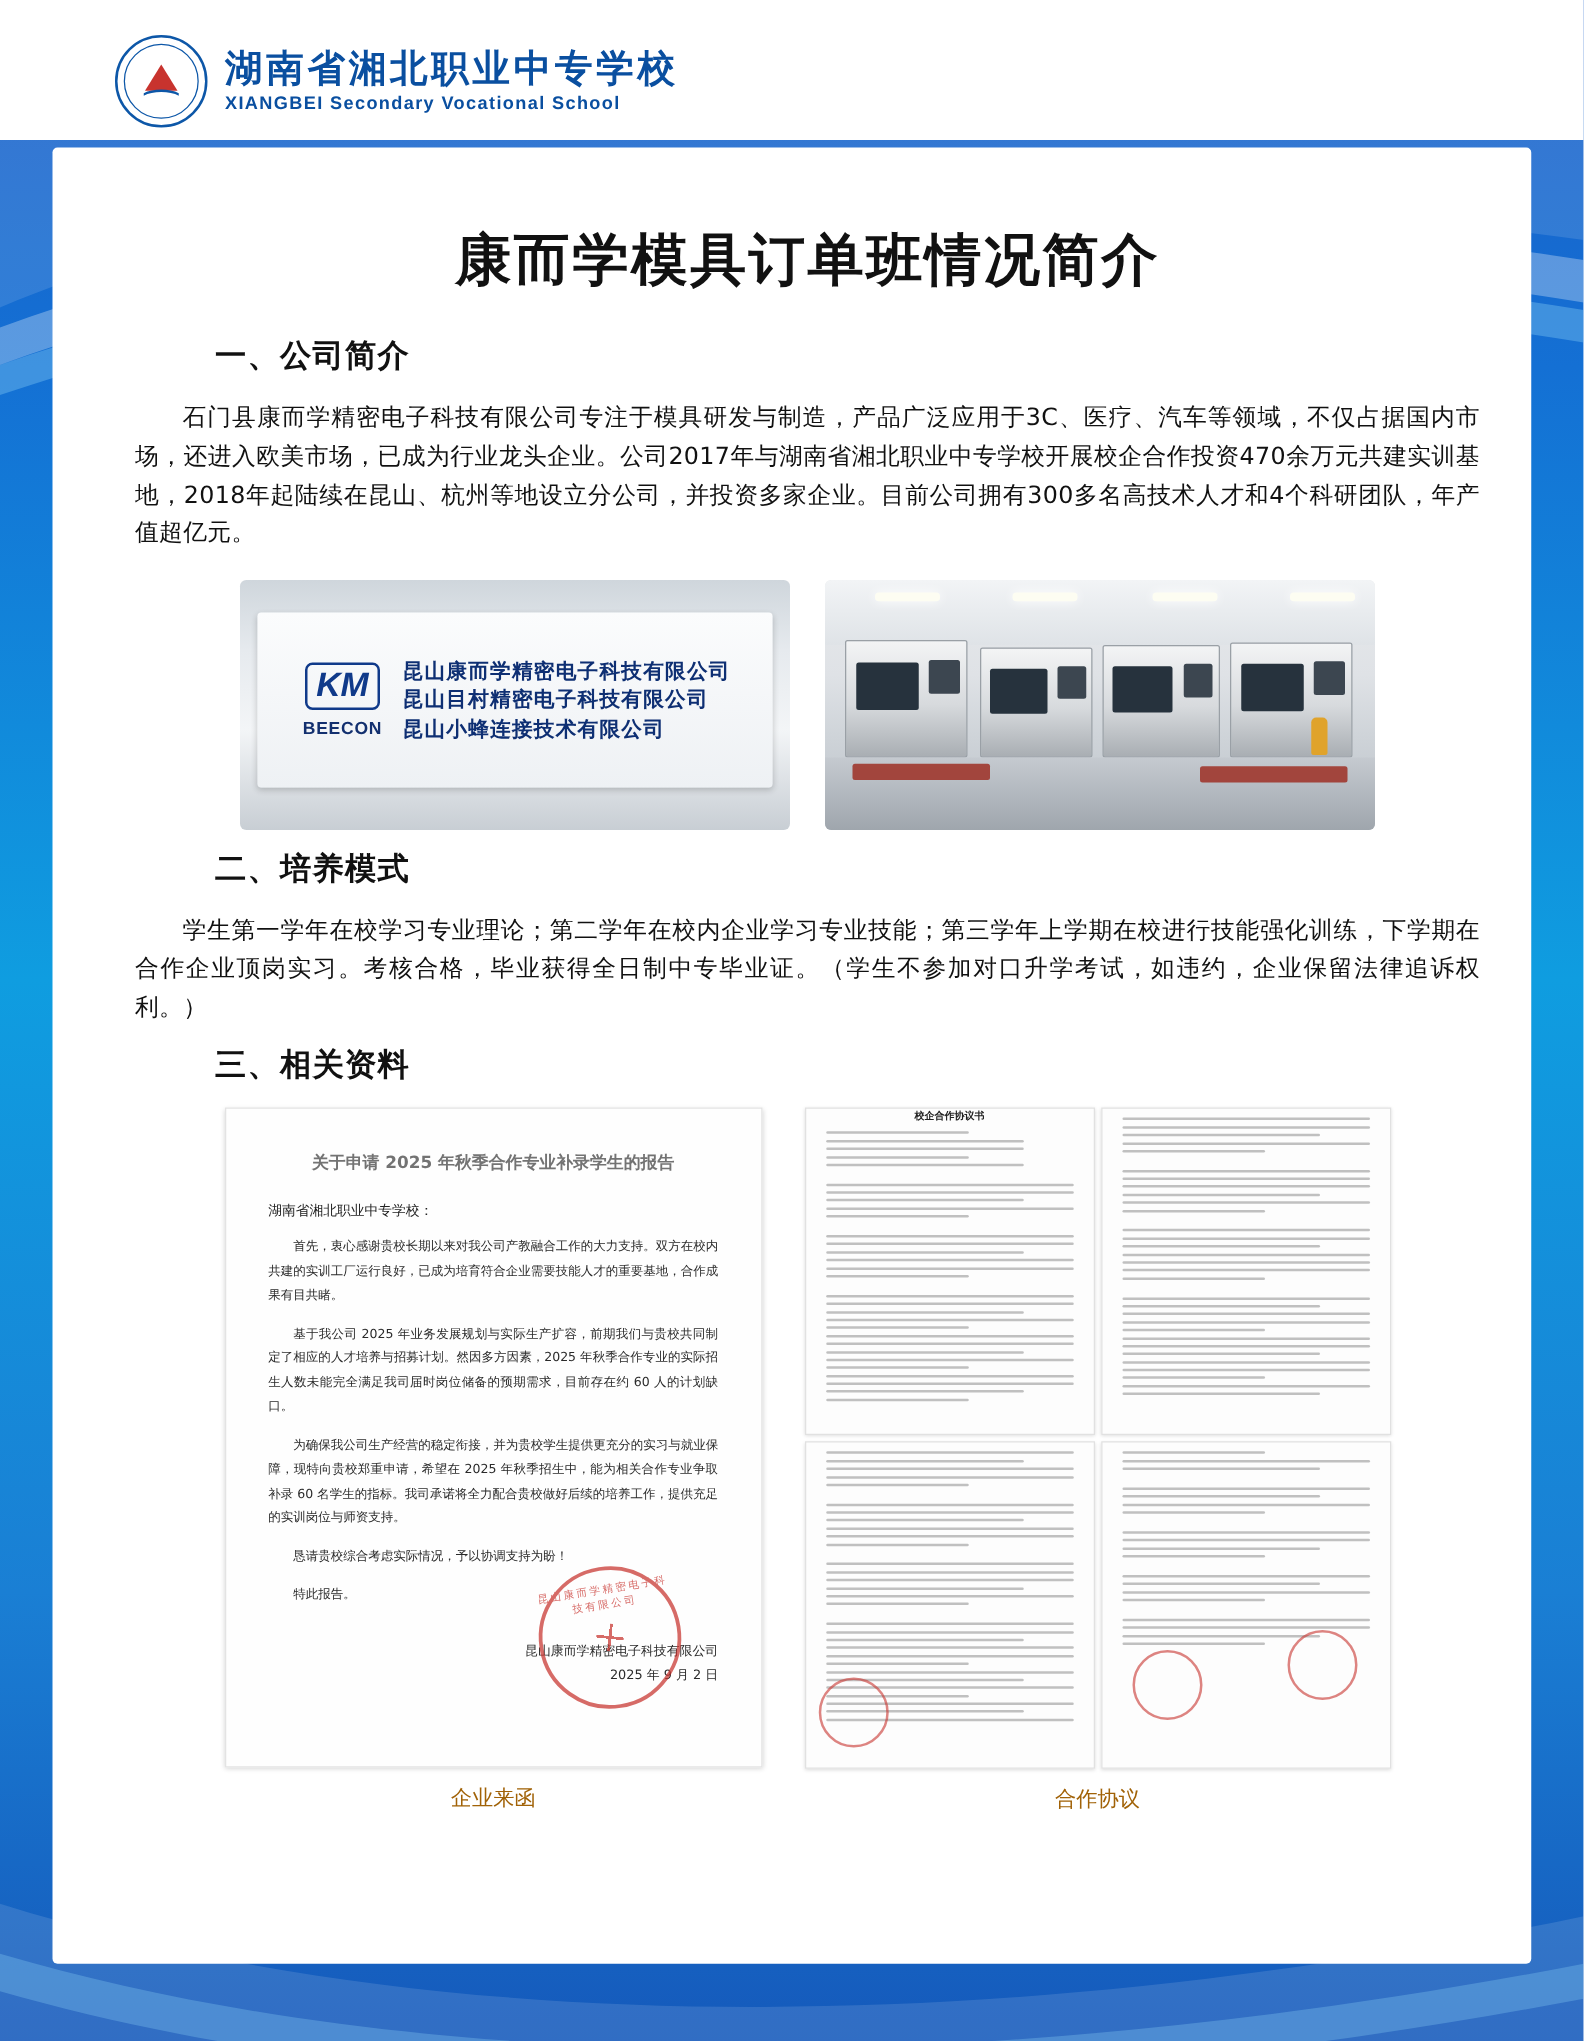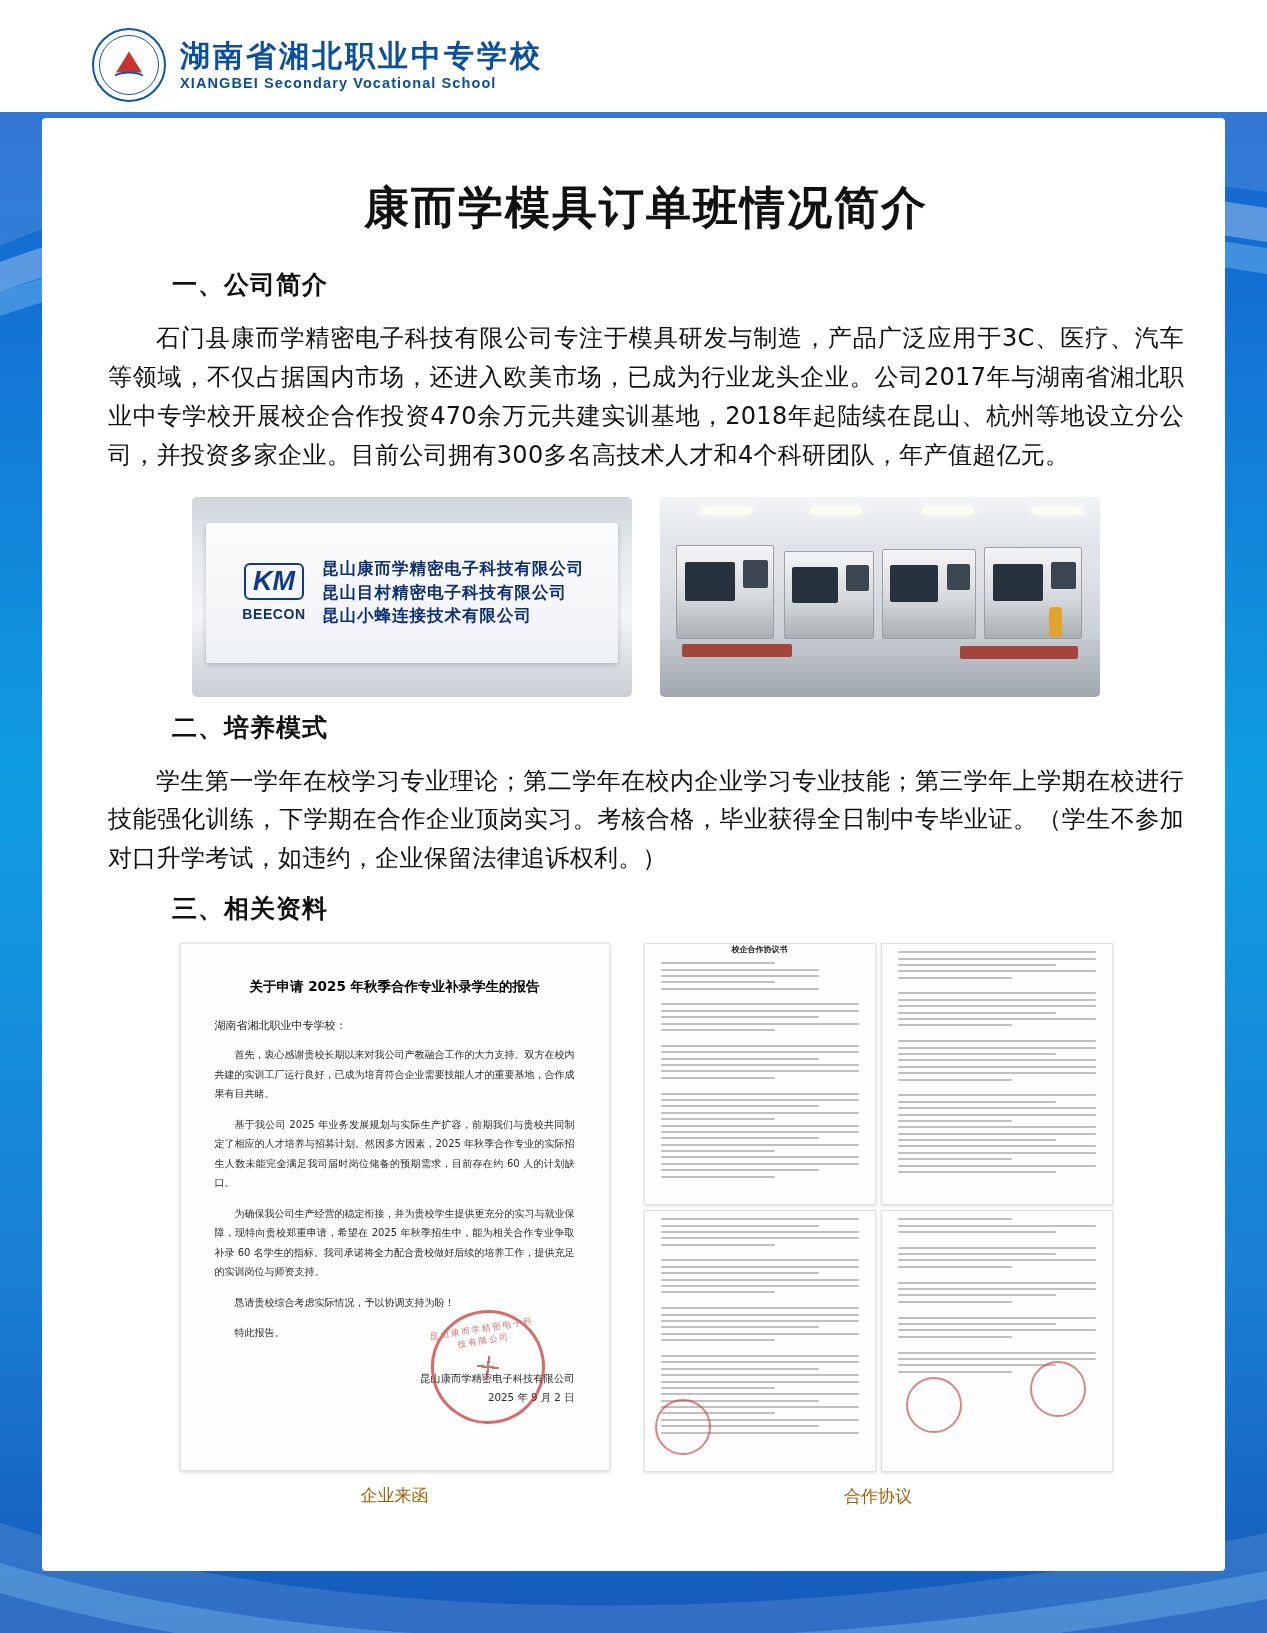--- a/index.html
+++ b/index.html
@@ -115,21 +115,21 @@
   .section-head {
     font-family: "DejaVu Sans", sans-serif;
     font-size: 25px;
     font-weight: bold;
     color: #111111;
     margin: 0 0 8px 72px;
     letter-spacing: 1px;
   }
   .para {
     font-family: "DejaVu Sans", sans-serif;
-    font-size: 24px;
+    font-size: 19px;
     line-height: 1.62;
     color: #111111;
     text-align: justify;
     text-indent: 2em;
     margin: 18px 8px 0 8px;
     letter-spacing: 0.3px;
   }
 
   
   .photo-row {
@@ -252,21 +252,21 @@
     padding: 34px 34px;
     box-sizing: border-box;
     position: relative;
     overflow: hidden;
   }
   .doc-letter .lt {
     font-family: "DejaVu Sans", sans-serif;
     font-size: 13.5px;
     font-weight: bold;
     text-align: center;
-    color: #000000;
+    color: #737373;
     margin-bottom: 22px;
   }
   .doc-letter .lto {
     font-family: "DejaVu Sans", sans-serif;
     font-size: 11px;
     color: #222;
     margin-bottom: 12px;
   }
   .doc-letter p.lp {
     font-family: "DejaVu Sans", sans-serif;

